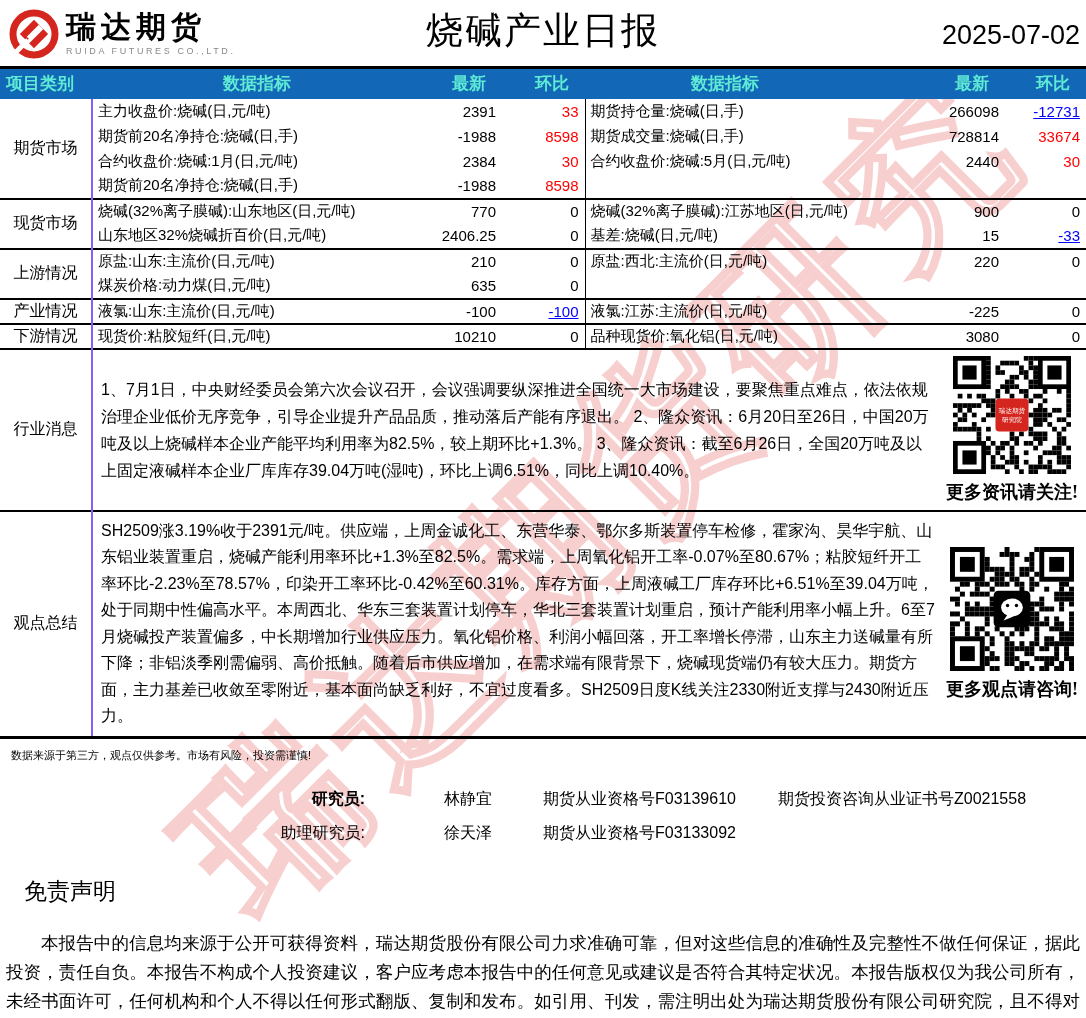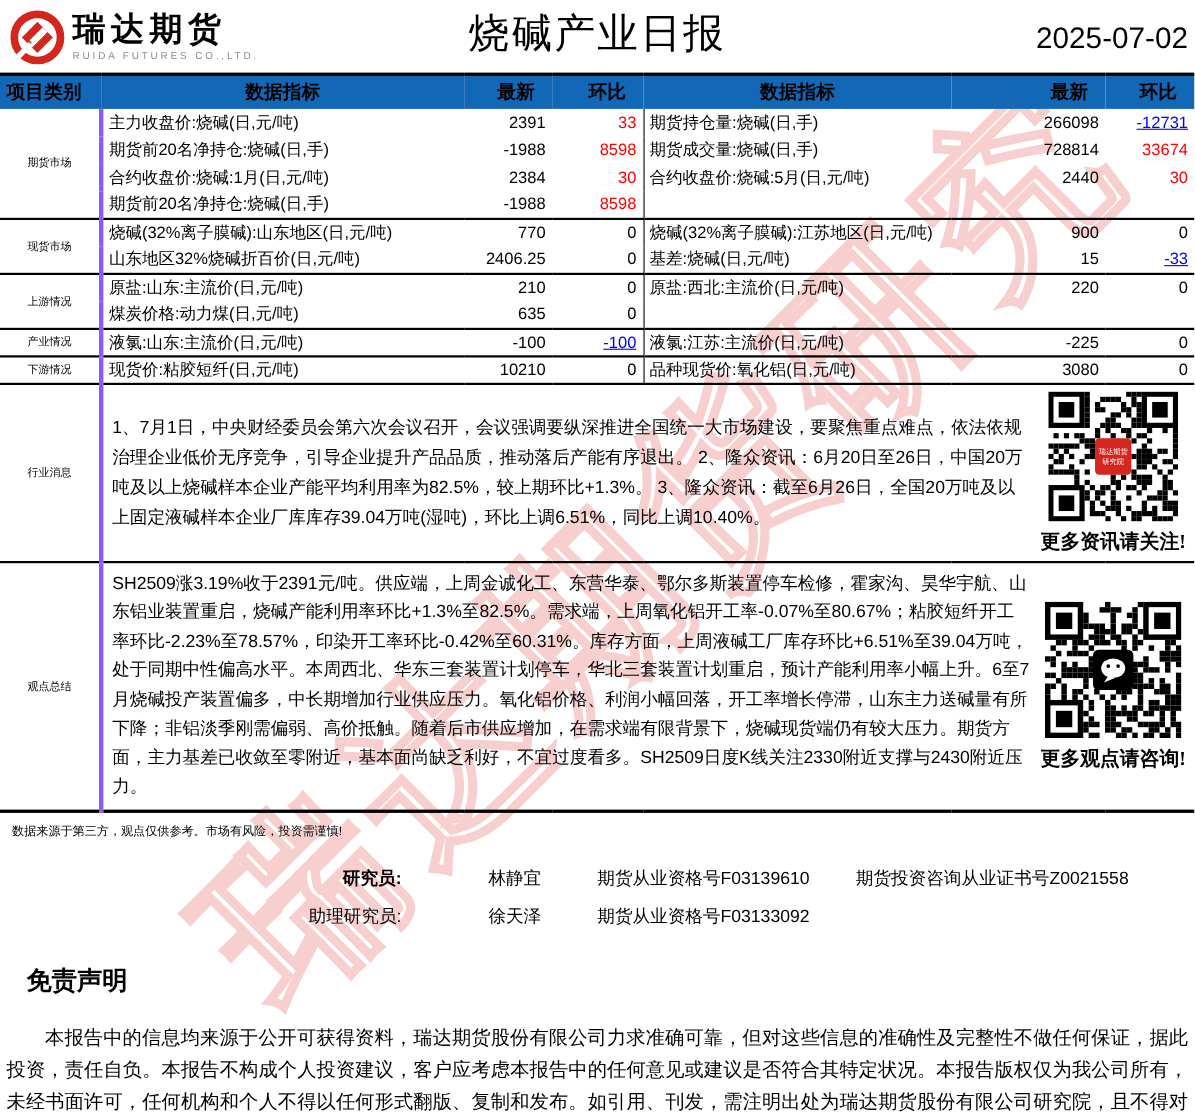--- a/index.html
+++ b/index.html
@@ -20,26 +20,26 @@
   
   .rpt-header { position:relative; height:66px; }
   .logo-wrap { position:absolute; left:8px; top:8px; display:flex; align-items:center; gap:6px; }
   .logo-text-main { font-size:30px; font-weight:700; letter-spacing:5px; line-height:30px; }
   .logo-text-sub { font-size:9px; letter-spacing:2.6px; color:#8a8a8a; margin-top:4px; }
   .rpt-title { position:absolute; left:0; right:0; top:6px; text-align:center; font-size:37px; font-weight:400; letter-spacing:2px; }
   .rpt-date { position:absolute; right:6px; top:20px; font-size:27px;margin-left:11px; }
 
   
   table.grid { width:1086px; table-layout:fixed; border-collapse:collapse; border-top:3px solid #000; border-bottom:3px solid #000; background:transparent; }
-  thead th { background:var(--header-blue,#1268b6); color:#000000; font-size:17px; font-weight:700; height:31px; }
+  thead th { background:var(--header-blue,#1268b6); color:#5eead4; font-size:17px; font-weight:700; height:31px; }
   th.h-cat { text-align:left; padding-left:6px; }
   th.h-ind { text-align:center; }
   th.h-num { text-align:right; padding-right:16px; }
   tbody td { height:25px; font-size:15px; vertical-align:middle; }
-  td.cat { text-align:center; border-right:4px solid #8b5cf6; font-size:10px; }
+  td.cat { text-align:center; border-right:2px solid #8b5cf6; font-size:16px; }
   td.lbl { padding-left:5px; text-align:left; white-space:nowrap; overflow:hidden; }
   td.r { border-left:1px solid #000; }
   td.num { text-align:right; padding-right:6px; }
   tr.sec td { border-top:2px solid #000; }
   .chg.pos { color:var(--up-red,#f00); }
   .chg.neg { color:var(--down-blue,#00f);text-decoration:underline; }
 
   
   .bigcell { vertical-align:middle; }
   .flexwrap { display:flex; align-items:center; gap:8px; padding:6px 6px 6px 8px; }
@@ -51,21 +51,21 @@
   
   .note { margin:9px 0 0 11px; font-size:11px; }
   .researchers { margin:26px 0 0 228px; }
   .res-row { display:grid; grid-template-columns:165px 150px 235px auto; align-items:center; margin-bottom:13px; font-size:16px; }
   .res-label { text-align:right; padding-right:28px; }
   .res-label.bold { font-weight:700; }
   .res-name { text-align:center; }
   .res-cert { text-align:left; }
 
   .disclaimer { margin-top:32px; }
-  .disclaimer h2 { font-size:23px; font-weight:700; margin-left:24px; }
+  .disclaimer h2 { font-size:23px; font-weight:400; margin-left:24px; }
   .disclaimer p { margin:22px 6px 0 6px; font-size:17.5px; line-height:29px; text-indent:2em; text-align:justify; }
 </style>
 </head>
 <body>
 
 <div class="page">
   <div class="watermark">瑞达期货研究</div>
 
   <div class="content">
 

